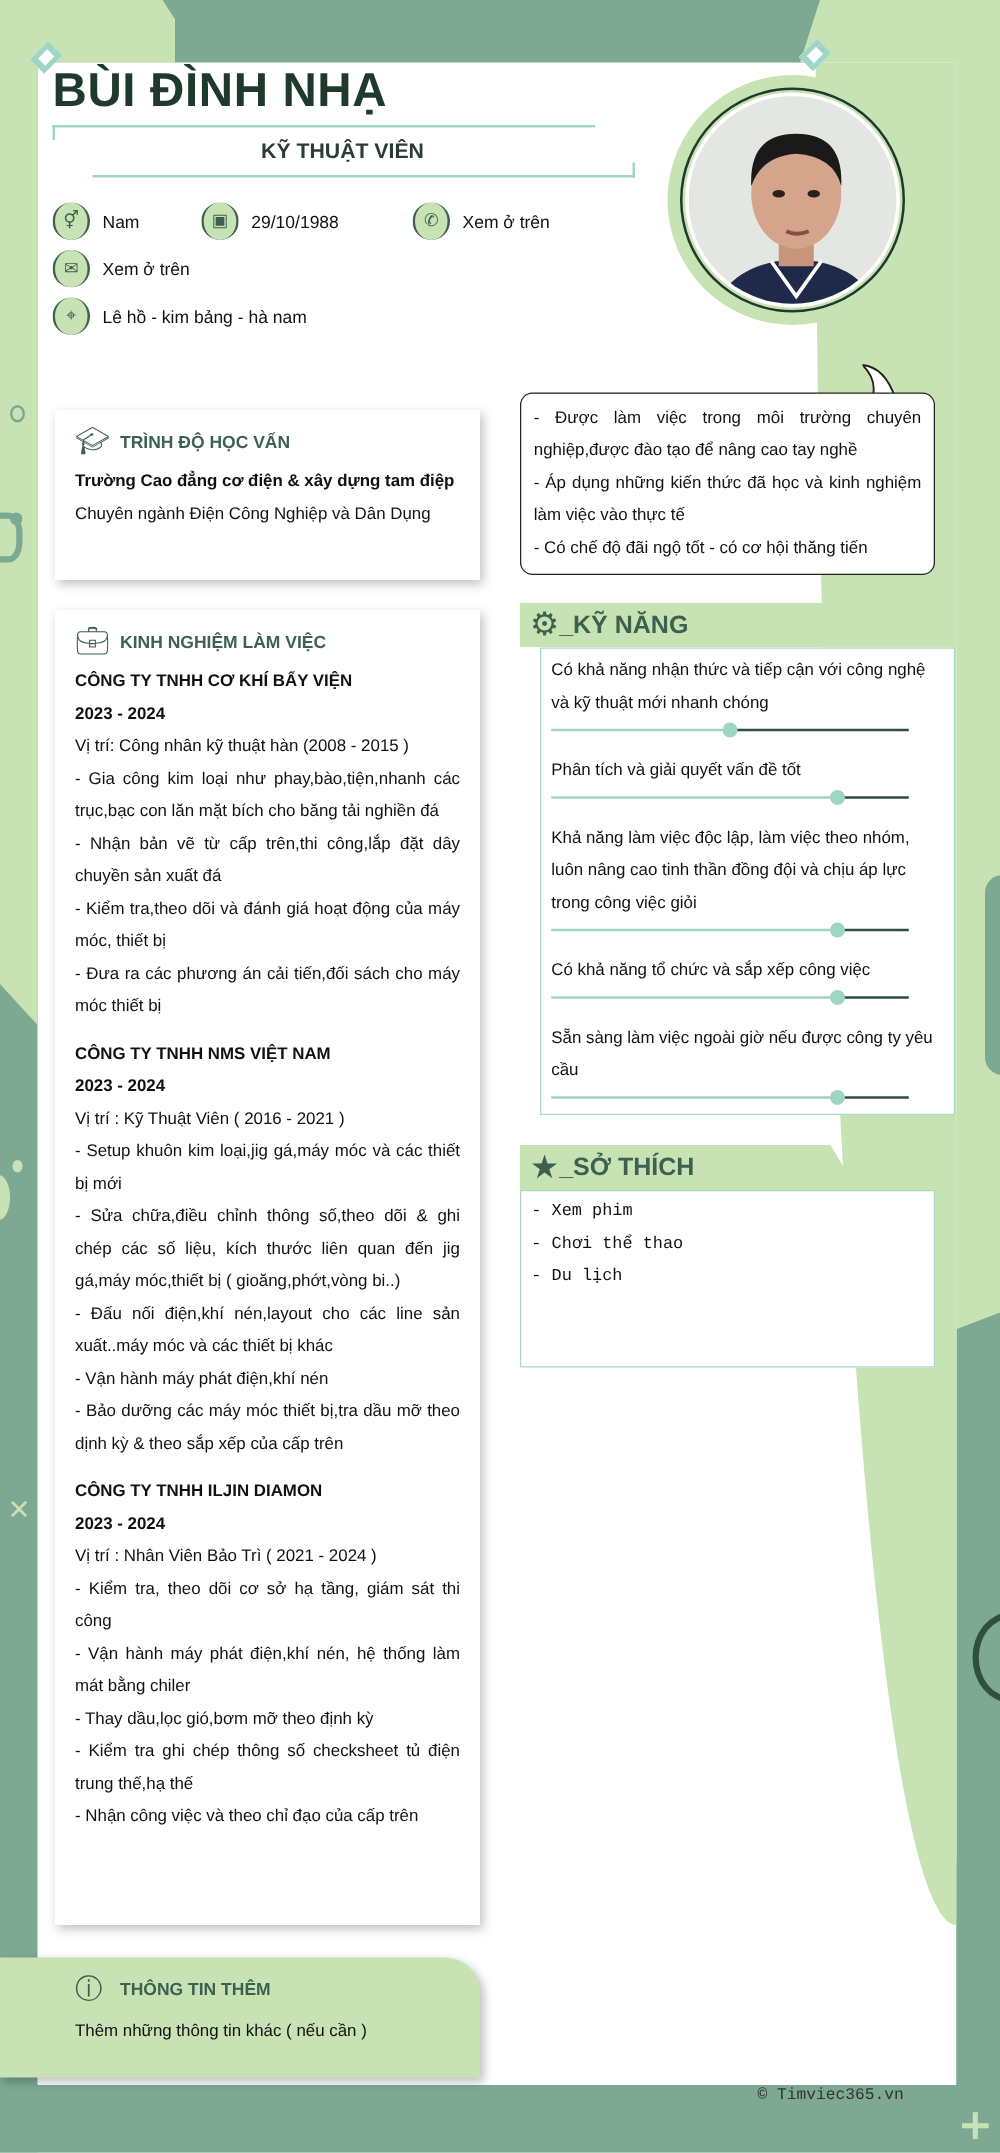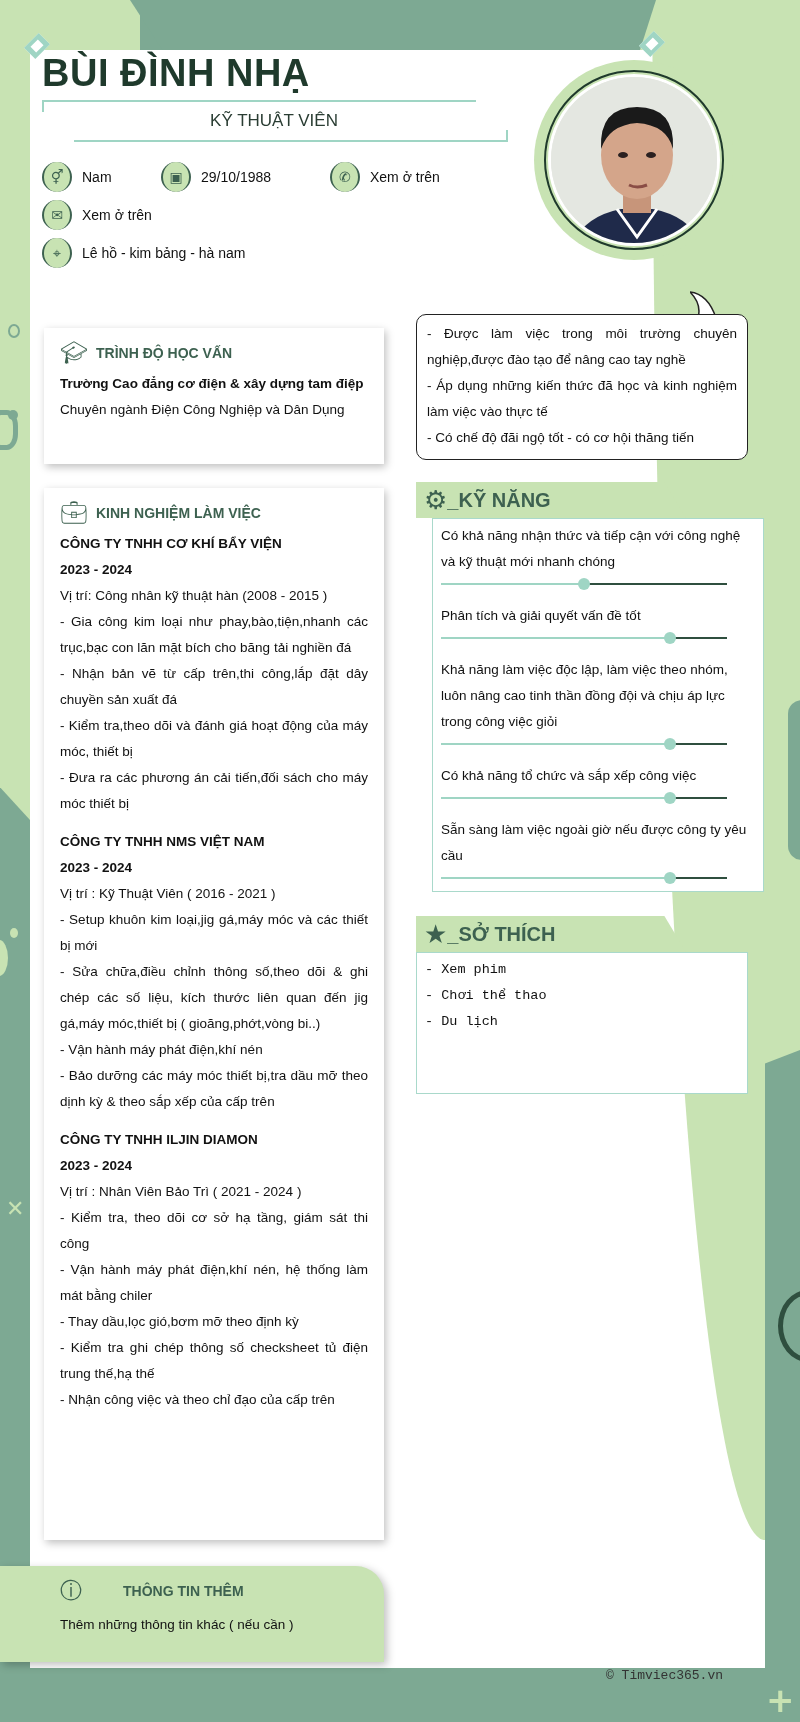--- a/index.html
+++ b/index.html
@@ -26,21 +26,21 @@
   .bg .plus { position: absolute; left: 766px; top: 1680px; color: #c8e3b3; font-size: 34px; font-weight: bold; font-family: "DejaVu Sans", sans-serif; }
   .diamond { position: absolute; width: 16px; height: 16px; transform: rotate(45deg) scaleY(1.3); background: #fff; border: 4px solid #9fd5c4; }
 
   
   .sheet { position: absolute; left: 30px; top: 50px; width: 735px; height: 1618px; background: #fff; }
   .sheet-right-cut { position: absolute; left: 640px; top: 50px; width: 125px; height: 1490px; background: #c8e3b3; clip-path: ellipse(90% 100% at 100% 0); }
 
   
   .name { position: absolute; left: 42px; top: 52px; font-size: 38px; font-weight: bold; color: #1f3a2c; letter-spacing: 0.5px; }
   .title-bar { position: absolute; left: 42px; top: 100px; width: 434px; height: 12px; border-top: 2px solid #9fd5c4; border-left: 2px solid #9fd5c4; }
-  .title { position: absolute; left: 42px; top: 111px; width: 464px; text-align: center; font-size: 17px; font-weight: normal; color: #2a3d33; }
+  .title { position: absolute; left: 42px; top: 111px; width: 464px; text-align: center; font-size: 17px; font-weight: bold; color: #2a3d33; }
   .title-bar2 { position: absolute; left: 74px; top: 130px; width: 434px; height: 12px; border-bottom: 2px solid #9fd5c4; border-right: 2px solid #9fd5c4; }
 
   .contact { position: absolute; display: flex; align-items: center; font-size: 14px; color: #111; }
   .cicon { width: 30px; height: 30px; border-radius: 50%; background: #c8e3b3; border-left: 2px solid #3d6150; border-right: 2px solid #3d6150; display: flex; align-items: center; justify-content: center; margin-right: 10px; color: #3d6150; font-size: 14px; font-family: "DejaVu Sans", sans-serif; }
 
   
   .avatar-wrap { position: absolute; left: 534px; top: 60px; width: 200px; height: 200px; border-radius: 50%; background: #c8e3b3; }
   .avatar-ring { position: absolute; left: 10px; top: 10px; width: 180px; height: 180px; border-radius: 50%; border: 2px solid #1f3a2c; }
   .avatar { position: absolute; left: 14px; top: 14px; width: 172px; height: 172px; border-radius: 50%; overflow: hidden; background: #e6e9e3; border: 3px solid #fff; }
 
@@ -63,21 +63,21 @@
   .rbox { position: absolute; left: 416px; width: 332px; border: 1.5px solid #a9d9cb; background: #fff; padding: 4px 8px; }
   .skill-text { font-size: 13.5px; line-height: 26px; }
   .skill-bar { position: relative; height: 18px; width: 286px; margin-bottom: 10px; }
   .skill-bar .done { position: absolute; left: 0; top: 8px; height: 2px; background: #9fd5c4; }
   .skill-bar .rest { position: absolute; top: 8px; height: 2px; background: #2f4f3f; right: 0; }
   .skill-bar .knob { position: absolute; top: 3px; width: 12px; height: 12px; border-radius: 50%; background: #9fd5c4; }
   .hobby { font-size: 13.5px; line-height: 26px; font-family: Liberation Mono, monospace; }
 
   
   .extra { position: absolute; left: 0; top: 1566px; width: 384px; height: 96px; background: #c8e3b3; border-top-right-radius: 28px; box-shadow: 3px 3px 8px rgba(0,0,0,0.25); padding: 10px 0 0 60px; }
-  .extra .card-head .htext { color: #3d6150; margin-left: 27px; }
+  .extra .card-head .htext { color: #3d6150; }
   .copyright { position: absolute; left: 606px; top: 1668px; font-family: "Liberation Mono", monospace; font-size: 13px; color: #333; }
 </style>
 </head>
 <body>
 
 <div class="bg">
   <div class="light-left-shape"></div>
   <div class="dark-left"></div>
   <div class="top-light"></div>
   <div class="top-dark"></div>
@@ -169,20 +169,21 @@
     <div class="line">- Kiểm tra,theo dõi và đánh giá hoạt động của máy móc, thiết bị</div>
     <div class="line">- Đưa ra các phương án cải tiến,đối sách cho máy móc thiết bị</div>
   </div>
   <div class="gap"></div>
   <div>
     <div class="line bold">CÔNG TY TNHH NMS VIỆT NAM</div>
     <div class="line bold">2023 - 2024</div>
     <div class="line">Vị trí : Kỹ Thuật Viên ( 2016 - 2021 )</div>
     <div class="line">- Setup khuôn kim loại,jig gá,máy móc và các thiết bị mới</div>
     <div class="line">- Sửa chữa,điều chỉnh thông số,theo dõi &amp; ghi chép các số liệu, kích thước liên quan đến jig gá,máy móc,thiết bị ( gioăng,phớt,vòng bi..)</div>
+    <div class="line">- Đấu nối điện,khí nén,layout cho các line sản xuất..máy móc và các thiết bị khác</div>
     <div class="line">- Vận hành máy phát điện,khí nén</div>
     <div class="line">- Bảo dưỡng các máy móc thiết bị,tra dầu mỡ theo dịnh kỳ &amp; theo sắp xếp của cấp trên</div>
   </div>
   <div class="gap"></div>
   <div>
     <div class="line bold">CÔNG TY TNHH ILJIN DIAMON</div>
     <div class="line bold">2023 - 2024</div>
     <div class="line">Vị trí : Nhân Viên Bảo Trì ( 2021 - 2024 )</div>
     <div class="line">- Kiểm tra, theo dõi cơ sở hạ tầng, giám sát thi công</div>
     <div class="line">- Vận hành máy phát điện,khí nén, hệ thống làm mát bằng chiler</div>

